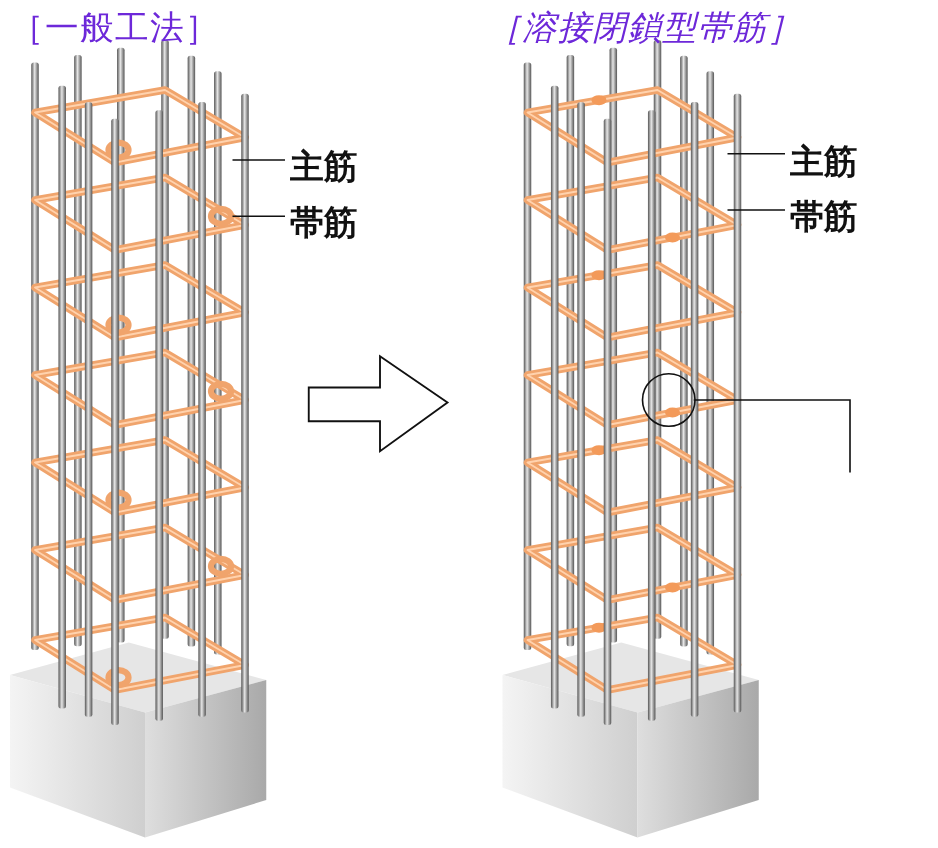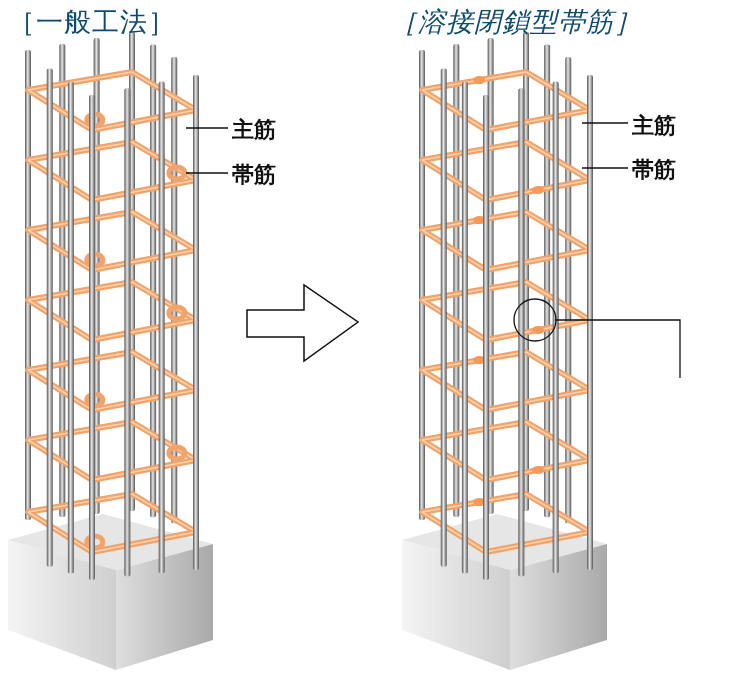--- a/index.html
+++ b/index.html
@@ -1,19 +1,19 @@
 <!DOCTYPE html>
 <html><head>
 <meta charset="utf-8">
 <style>
   html,body{margin:0;padding:0;background:#ffffff;}
   body{width:750px;height:678px;position:relative;overflow:hidden;font-family:"DejaVu Sans",sans-serif;}
   #stage{position:absolute;left:0;top:0;width:750px;height:678px;}
-  .title{position:absolute;font-size:27px;color:#0c4a6e;letter-spacing:1px;white-space:nowrap;font-family:"DejaVu Sans",sans-serif;}
-  .lbl{position:absolute;font-size:22px;font-weight:bold;color:#111;white-space:nowrap;font-family:"DejaVu Sans",sans-serif;}
+  .title{position:absolute;font-size:27px;color:#6d28d9;letter-spacing:1px;white-space:nowrap;font-family:"DejaVu Sans",sans-serif;}
+  .lbl{position:absolute;font-size:27px;font-weight:bold;color:#111;white-space:nowrap;font-family:"DejaVu Sans",sans-serif;}
 </style>
 </head>
 <body>
 
 <div id="stage">
   <svg id="art" width="750" height="678" viewBox="0 0 750 678">
       <defs>
         <linearGradient id="bar" x1="0" x2="1" y1="0" y2="0">
           <stop offset="0" stop-color="#555555"></stop>
           <stop offset="0.45" stop-color="#e6e6e6"></stop>

